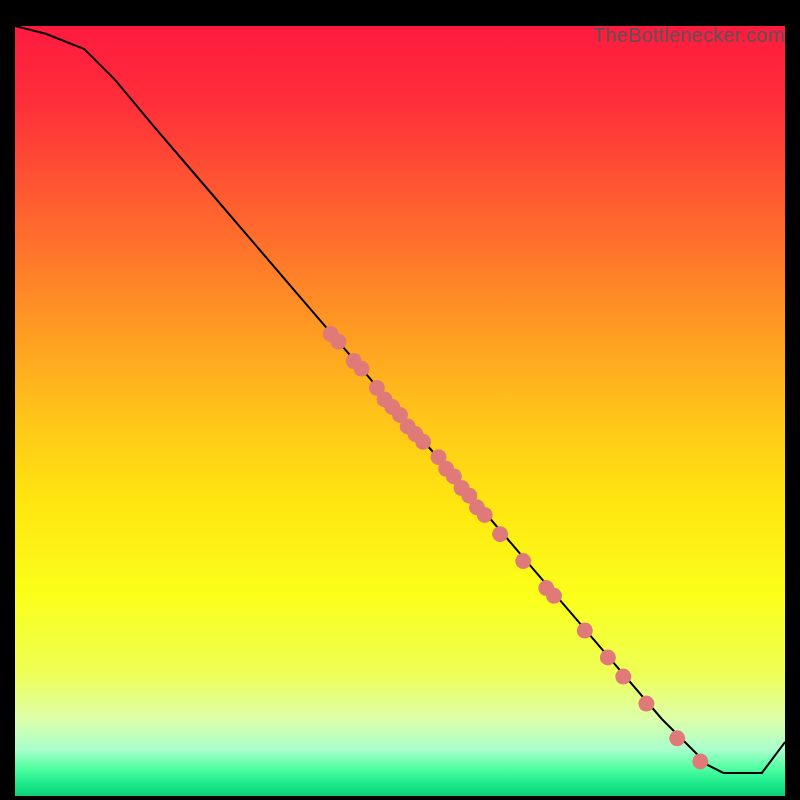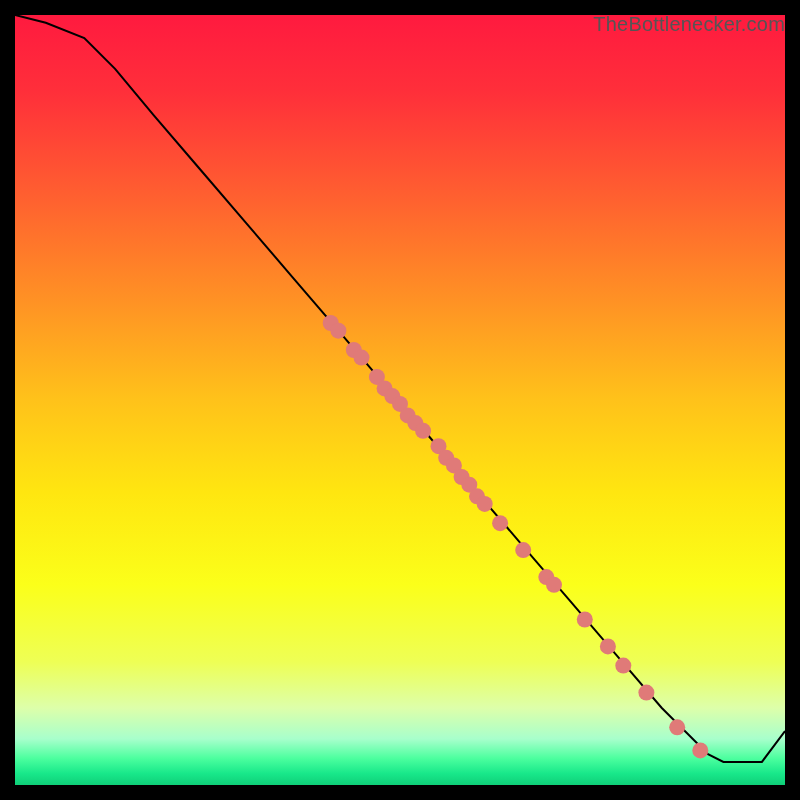--- a/index.html
+++ b/index.html
@@ -7,21 +7,21 @@
     padding: 0;
     background: #000;
     width: 800px;
     height: 800px;
     overflow: hidden;
     font-family: Arial, Helvetica, sans-serif;
   }
   .frame {
     position: absolute;
     left: 15px;
-    top: 15px;
+    top: 26px;
     width: 770px;
     height: 770px;
     background: #5eead4;
     text-decoration: underline;
   }
   .plot-bg {
     position: absolute;
     left: 0;
     top: 0;
     width: 770px;

